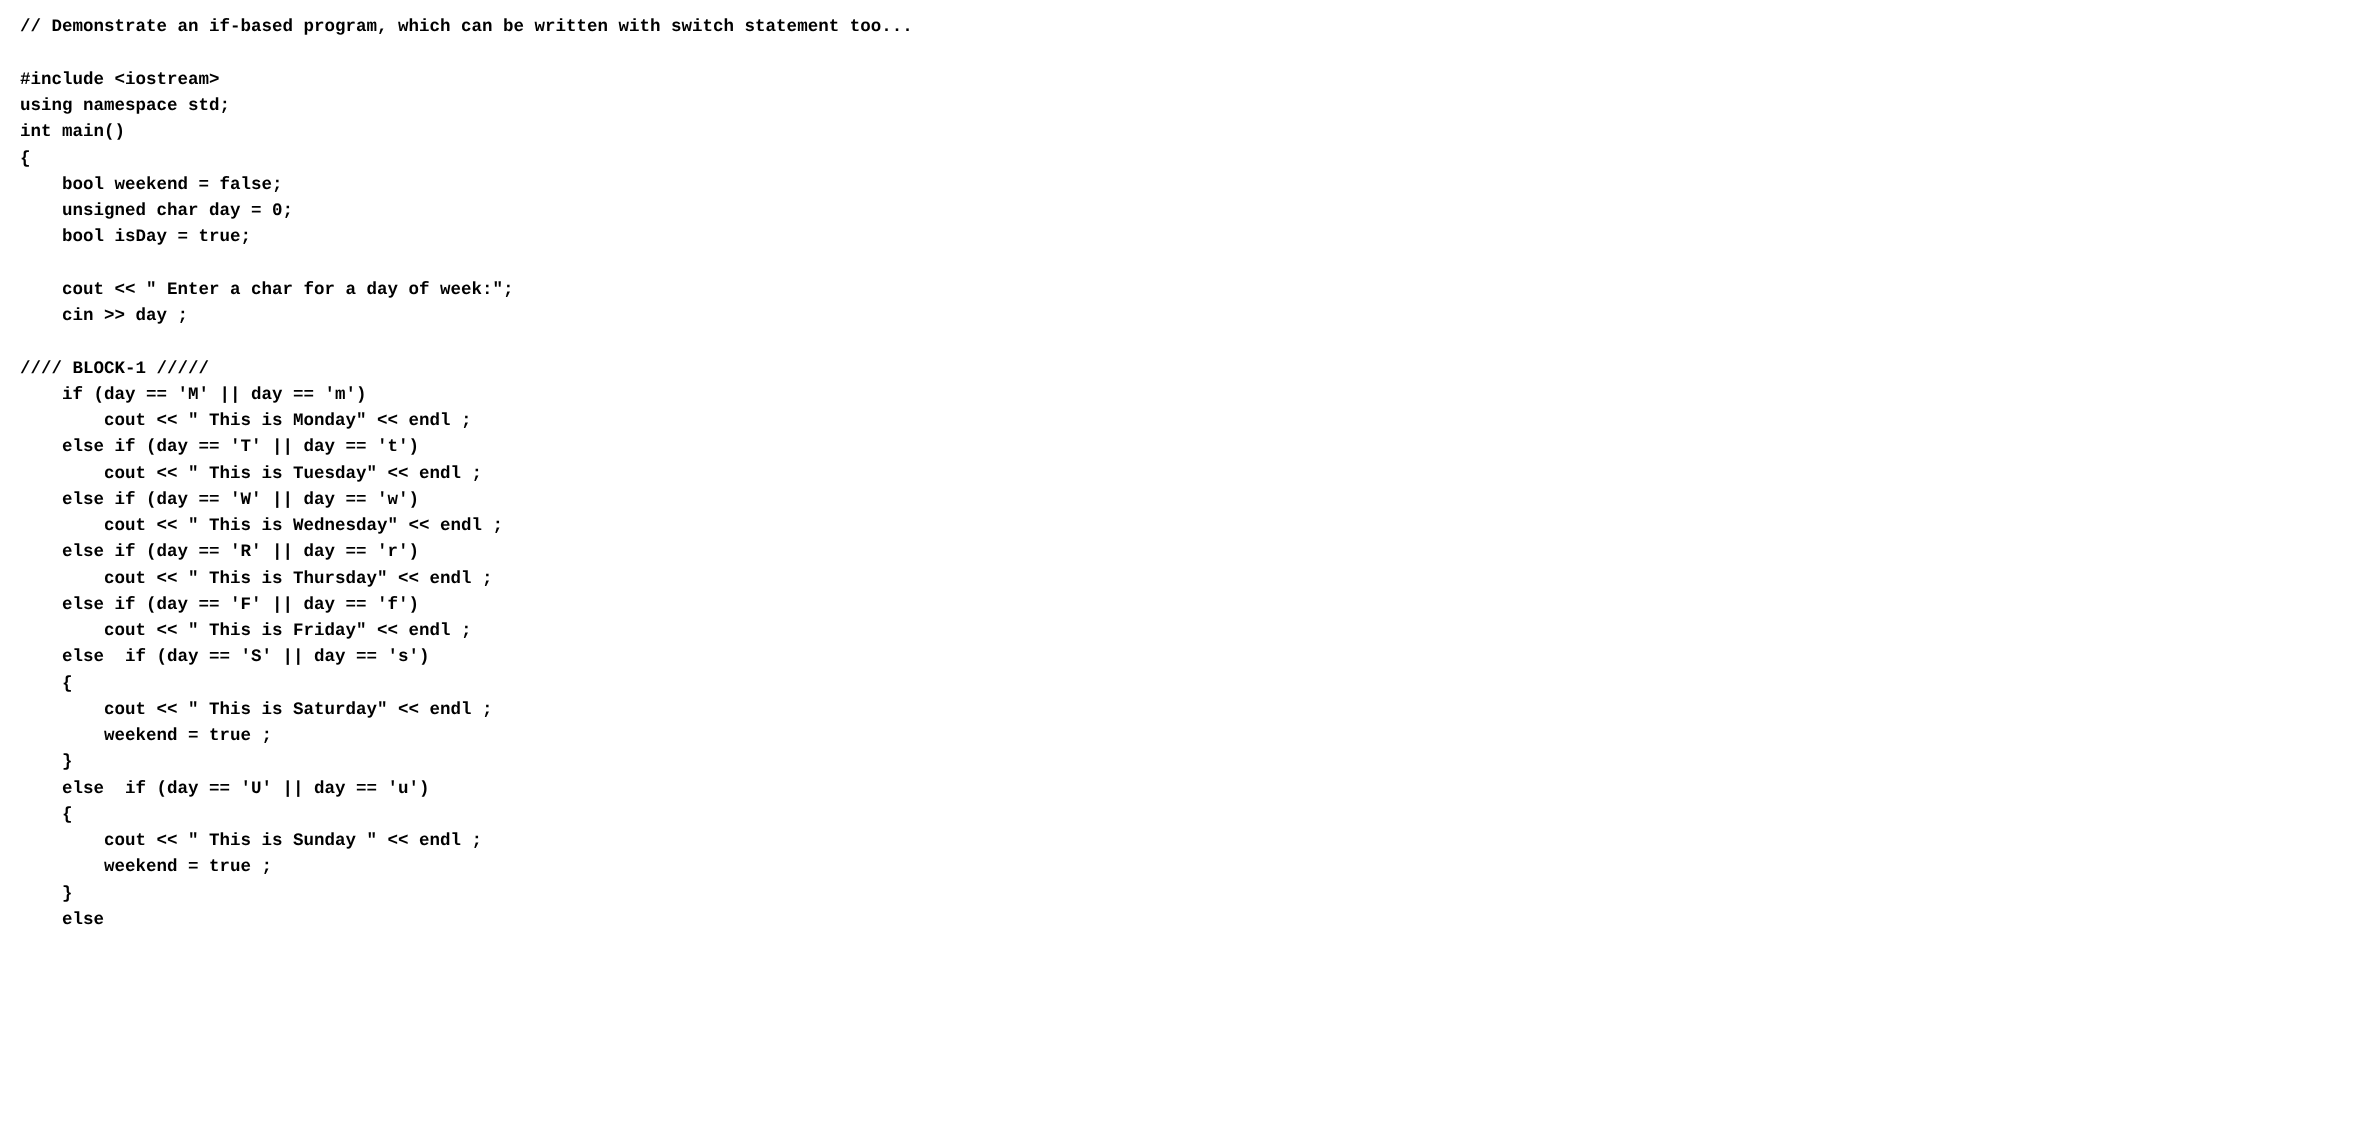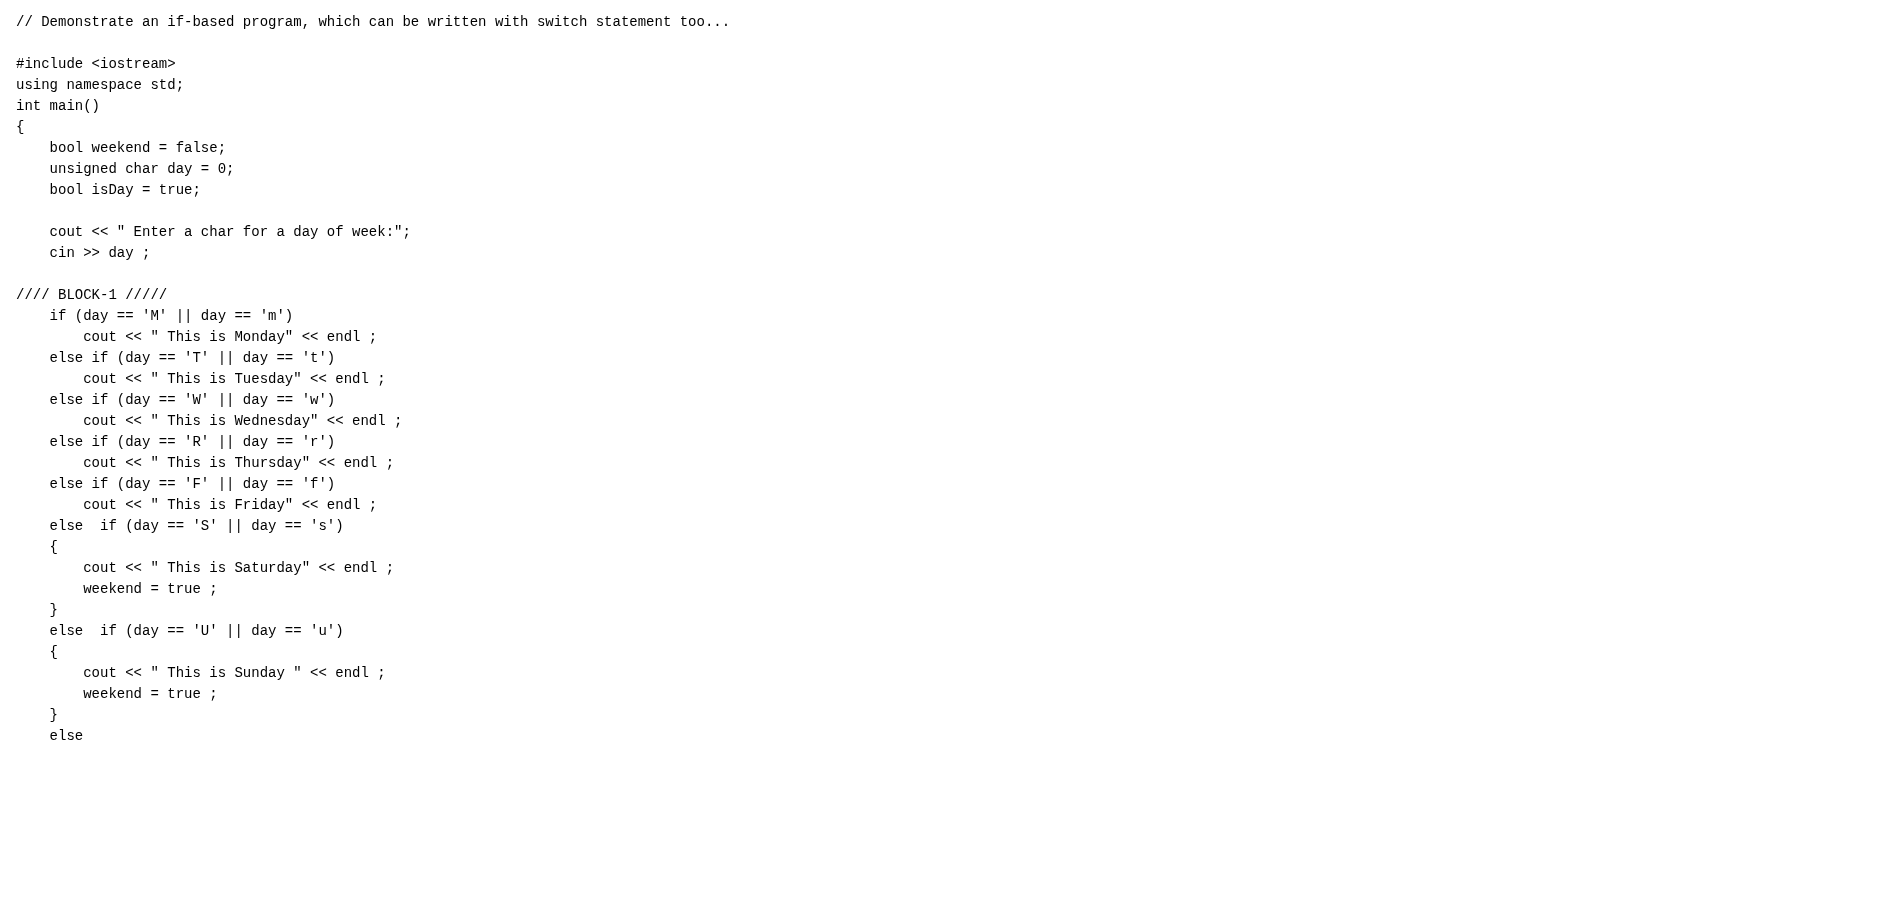--- a/index.html
+++ b/index.html
@@ -18,20 +18,21 @@
       width: 1893px;
       min-height: 901px;
       overflow-x: auto;
     }
 
     pre {
       white-space: pre;
       font-family: 'Courier New', Courier, monospace;
       font-size: 14px;
       line-height: 1.5;
+      font-weight: bold;
     }
 
     .code-container {
       width: 100%;
     }
   </style>
 </head>
 <body>
 
 <div class="code-container">

